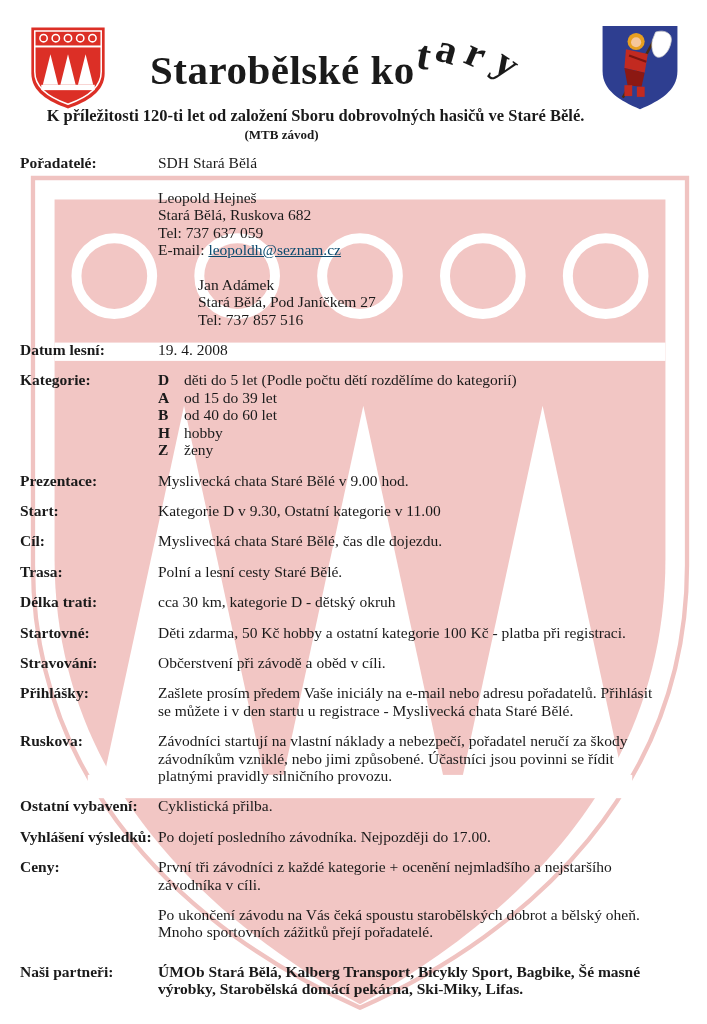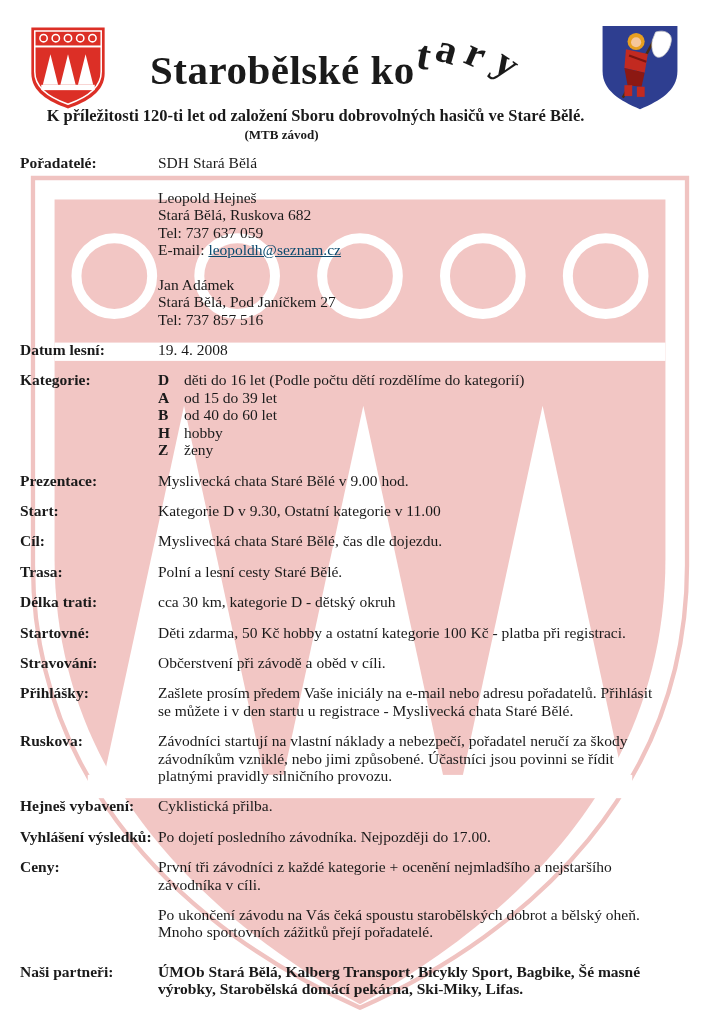--- a/index.html
+++ b/index.html
@@ -125,38 +125,38 @@
 
     <div class="row">
       <div class="label">Pořadatelé:</div>
       <div class="value" style="white-space:normal;">
         <div style="white-space:pre-line;">SDH Stará Bělá
 
 Leopold Hejneš
 Stará Bělá, Ruskova 682
 Tel: 737 637 059</div>
         <div class="email-line"><span>E-mail: </span><span class="email-link">leopoldh@seznam.cz</span></div>
-        <div style="white-space:pre-line;">
+        <div style="white-space:pre-line;margin-left:40px;">
 Jan Adámek
 Stará Bělá, Pod Janíčkem 27
 Tel: 737 857 516</div>
       </div>
     </div>
 
     <div class="row">
       <div class="label">Datum lesní:</div>
       <div class="value">19. 4. 2008</div>
     </div>
 
     <div class="row">
       <div class="label">Kategorie:</div>
       <div class="value" style="white-space:normal;">
         <div class="cat-line">
           <span class="cat-code">D</span>
-          <span>děti do 16 let (Podle počtu dětí rozdělíme do kategorií)</span>
+          <span>děti do 5 let (Podle počtu dětí rozdělíme do kategorií)</span>
         </div>
         <div class="cat-line">
           <span class="cat-code">A</span>
           <span>od 15 do 39 let</span>
         </div>
         <div class="cat-line">
           <span class="cat-code">B</span>
           <span>od 40 do 60 let</span>
         </div>
         <div class="cat-line">
@@ -212,21 +212,21 @@
     </div>
 
     <div class="row">
       <div class="label">Ruskova:</div>
       <div class="value">Závodníci startují na vlastní náklady a nebezpečí, pořadatel neručí za škody
 závodníkům vzniklé, nebo jimi způsobené. Účastníci jsou povinni se řídit
 platnými pravidly silničního provozu.</div>
     </div>
 
     <div class="row">
-      <div class="label">Hejneš vybavení:</div>
+      <div class="label">Ostatní vybavení:</div>
       <div class="value">Cyklistická přilba.</div>
     </div>
 
     <div class="row">
       <div class="label">Vyhlášení výsledků:</div>
       <div class="value">Po dojetí posledního závodníka. Nejpozději do 17.00.</div>
     </div>
 
     <div class="row">
       <div class="label">Ceny:</div>

